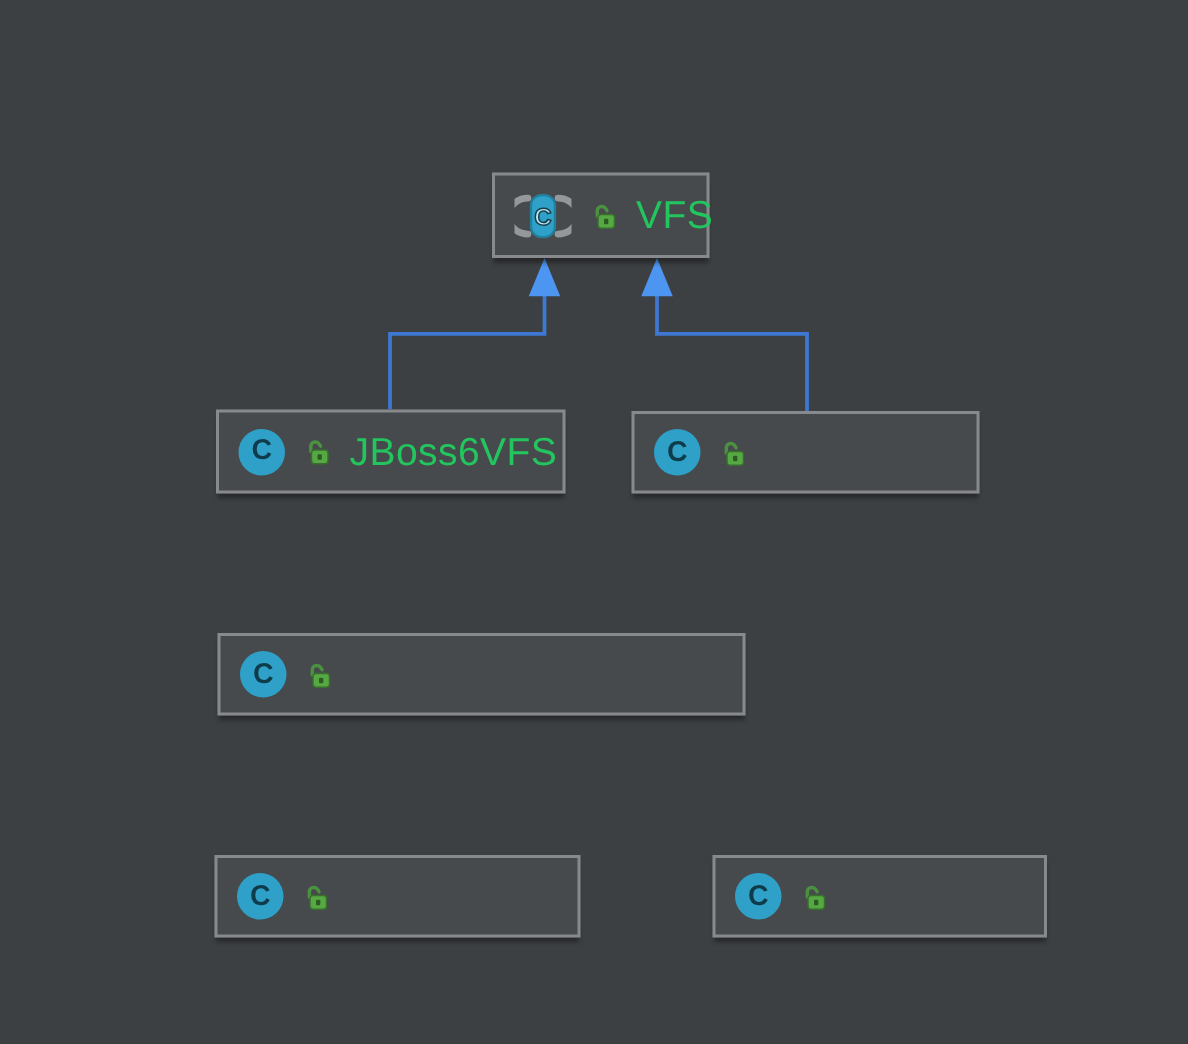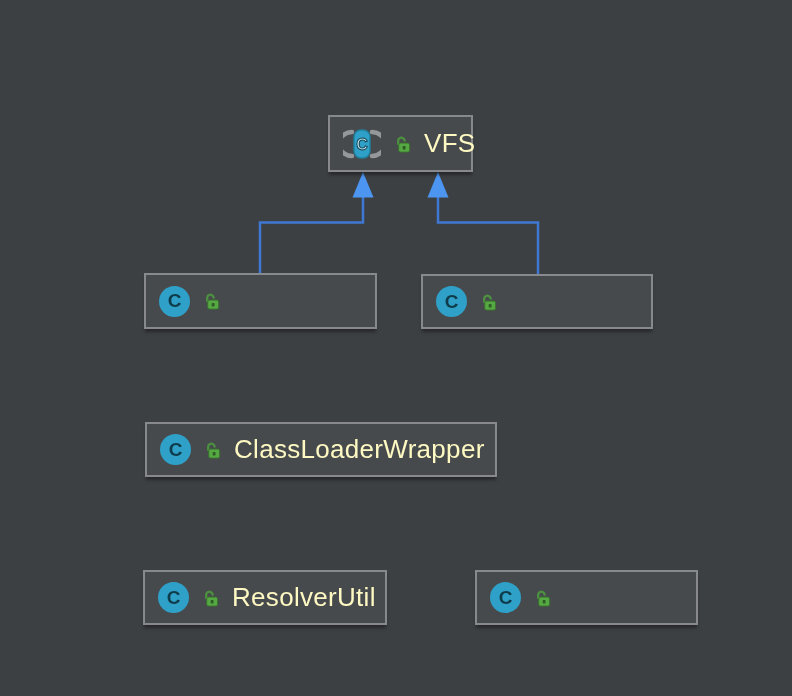--- a/index.html
+++ b/index.html
@@ -18,21 +18,21 @@
     background:#474A4C;
     border:2px solid #87898C;
     box-shadow:0 4px 3px -1px rgba(0,0,0,0.38);
     display:flex;
     align-items:center;
     gap:11px;
     padding:0 10px 0 13px;
     cursor:default;
   }
   .node .label{
-    color:#fef9c3;
+    color:#22c55e;
     font-size:26px;
     letter-spacing:0.3px;
     white-space:nowrap;
   }
   .class-badge{
     width:31px;height:31px;border-radius:50%;
     background:#2FA0C8;
     display:flex;align-items:center;justify-content:center;
     color:#0F3C4A;font-size:19px;font-weight:700;
     flex:0 0 auto;
@@ -78,49 +78,48 @@
     <span class="label">VFS</span>
   </div>
 
   <div class="node n-jboss6vfs">
     <span class="class-badge">C</span>
     <svg class="icon-svg" width="21" height="22" viewBox="0 0 22 22">
       <path d="M6.5 11 L6.5 7.2 C6.7 4.4 10.6 3.3 12.3 5.7 L13.3 7.3" fill="none" stroke="#4C9140" stroke-width="2.4" stroke-linecap="round"></path>
       <rect x="7" y="10" width="11.5" height="9.5" rx="2" fill="#56A843" stroke="#396F2E"></rect>
       <rect x="11.2" y="13" width="3" height="3.8" rx="0.8" fill="#2C5B24"></rect>
     </svg>
+    <span class="label">JBoss6VFS</span>
   </div>
 
   <div class="node n-defaultvfs">
     <span class="class-badge">C</span>
     <svg class="icon-svg" width="21" height="22" viewBox="0 0 22 22">
       <path d="M6.5 11 L6.5 7.2 C6.7 4.4 10.6 3.3 12.3 5.7 L13.3 7.3" fill="none" stroke="#4C9140" stroke-width="2.4" stroke-linecap="round"></path>
       <rect x="7" y="10" width="11.5" height="9.5" rx="2" fill="#56A843" stroke="#396F2E"></rect>
       <rect x="11.2" y="13" width="3" height="3.8" rx="0.8" fill="#2C5B24"></rect>
     </svg>
   </div>
 
   <div class="node n-classloaderwrapper">
     <span class="class-badge">C</span>
     <svg class="icon-svg" width="21" height="22" viewBox="0 0 22 22">
       <path d="M6.5 11 L6.5 7.2 C6.7 4.4 10.6 3.3 12.3 5.7 L13.3 7.3" fill="none" stroke="#4C9140" stroke-width="2.4" stroke-linecap="round"></path>
       <rect x="7" y="10" width="11.5" height="9.5" rx="2" fill="#56A843" stroke="#396F2E"></rect>
       <rect x="11.2" y="13" width="3" height="3.8" rx="0.8" fill="#2C5B24"></rect>
     </svg>
-    <span class="label">ClassLoaderWrapper</span>
   </div>
 
   <div class="node n-resolverutil">
     <span class="class-badge">C</span>
     <svg class="icon-svg" width="21" height="22" viewBox="0 0 22 22">
       <path d="M6.5 11 L6.5 7.2 C6.7 4.4 10.6 3.3 12.3 5.7 L13.3 7.3" fill="none" stroke="#4C9140" stroke-width="2.4" stroke-linecap="round"></path>
       <rect x="7" y="10" width="11.5" height="9.5" rx="2" fill="#56A843" stroke="#396F2E"></rect>
       <rect x="11.2" y="13" width="3" height="3.8" rx="0.8" fill="#2C5B24"></rect>
     </svg>
-    <span class="label">ResolverUtil</span>
   </div>
 
   <div class="node n-resources">
     <span class="class-badge">C</span>
     <svg class="icon-svg" width="21" height="22" viewBox="0 0 22 22">
       <path d="M6.5 11 L6.5 7.2 C6.7 4.4 10.6 3.3 12.3 5.7 L13.3 7.3" fill="none" stroke="#4C9140" stroke-width="2.4" stroke-linecap="round"></path>
       <rect x="7" y="10" width="11.5" height="9.5" rx="2" fill="#56A843" stroke="#396F2E"></rect>
       <rect x="11.2" y="13" width="3" height="3.8" rx="0.8" fill="#2C5B24"></rect>
     </svg>
   </div>

